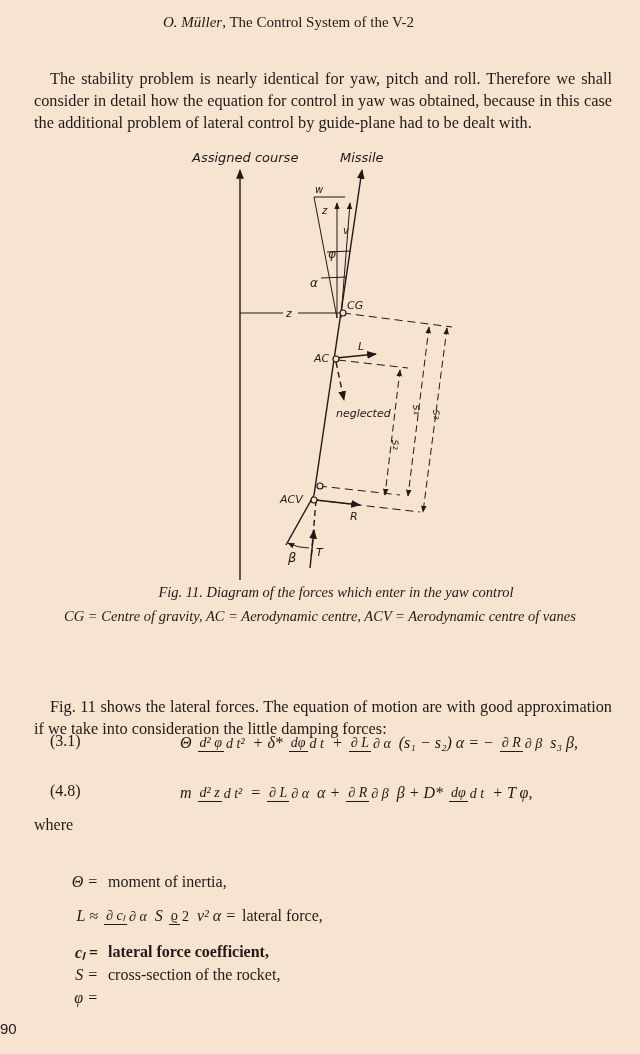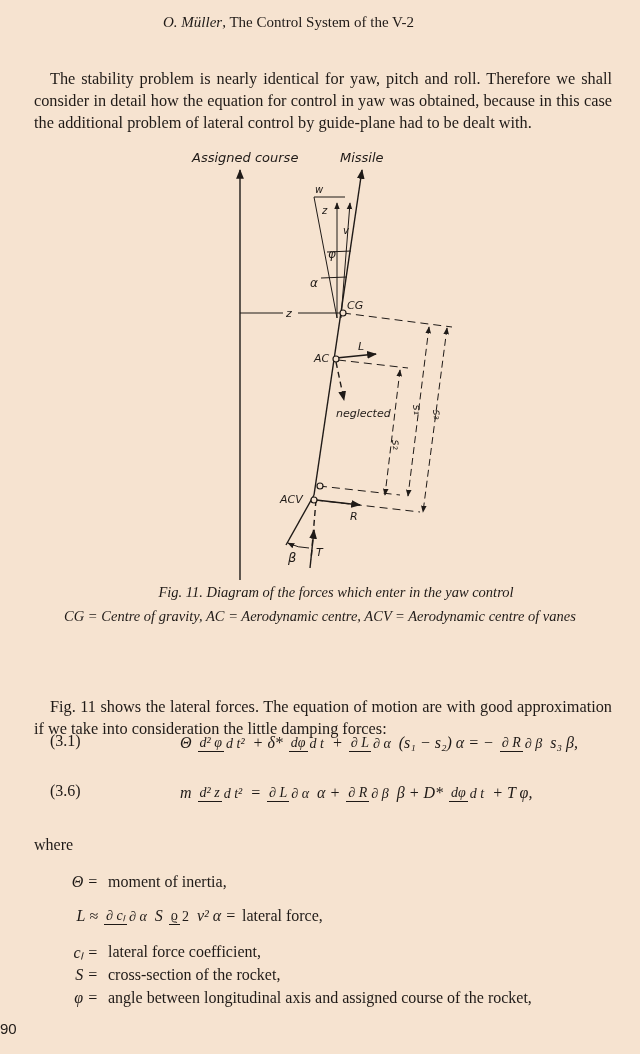--- a/index.html
+++ b/index.html
@@ -38,31 +38,31 @@
     font-family: "Liberation Serif", serif; font-size: 16px;
   }
   .eq-num { position: absolute; left: 16px; top: 12px; }
   .eq-body { position: absolute; left: 146px; top: 0; display: flex; align-items: center; height: 46px; font-style: italic; gap: 4px; }
   .frac { display: inline-flex; flex-direction: row; align-items: center; font-size: 14px; line-height: 17px; margin: 0 2px; }
   .frac .num { border-bottom: 1px solid #1f1a17; padding: 0 2px; }
   .frac .den { padding: 0 2px; }
   .upright { font-style: normal; }
   #eq31 { top: 720px; }
   #eq32 { top: 770px; }
-  #where { position: absolute; top: 836px; left: 34px; font-family: "Liberation Serif", serif; font-size: 16px; }
+  #where { position: absolute; top: 816px; left: 34px; font-family: "Liberation Serif", serif; font-size: 16px; }
   .def-row {
     position: absolute; left: 50px; width: 570px; height: 24px;
     font-family: "Liberation Serif", serif; font-size: 16px;
     display: flex; align-items: center;
   }
   .def-sym { width: 48px; text-align: right; font-style: italic; padding-right: 4px; white-space: nowrap; }
   .def-txt { padding-left: 6px; }
   #d0 { top: 870px; }
   #d1 { top: 896px; height: 40px; }
-  #d2 { top: 940px; }
+  #d2 { top: 940px; font-weight: bold; }
   #d3 { top: 963px; }
   #d4 { top: 986px; }
   .pageno { position: absolute; top: 1020px; left: 0; width: 640px; font-family: "Liberation Sans", sans-serif; font-size: 15px; }
   svg text { font-family: "DejaVu Sans", sans-serif; font-style: italic; fill: #1f1a17; }
 </style>
 </head>
 <body>
 
 <div class="running-head"><i>O. Müller</i><span>, The Control System of the V-2</span></div>
 
@@ -161,21 +161,21 @@
     <span>(s₁ − s₂) α = −</span>
     <span class="frac">
         <span class="num">∂ R</span>
         <span class="den">∂ β</span>
       </span>
     <span>s₃ β,</span>
   </span>
 </div>
 
 <div class="eq-row" id="eq32">
-  <span class="eq-num upright">(3.6)</span>
+  <span class="eq-num upright">(4.8)</span>
   <span class="eq-body">
     <span>m</span>
     <span class="frac">
         <span class="num">d² z</span>
         <span class="den">d t²</span>
       </span>
     <span>=</span>
     <span class="frac">
         <span class="num">∂ L</span>
         <span class="den">∂ α</span>
@@ -217,16 +217,15 @@
 <div class="def-row" id="d2">
   <span class="def-sym">cₗ =</span>
   <span class="def-txt">lateral force coefficient,</span>
 </div>
 <div class="def-row" id="d3">
   <span class="def-sym">S =</span>
   <span class="def-txt">cross-section of the rocket,</span>
 </div>
 <div class="def-row" id="d4">
   <span class="def-sym">φ =</span>
-  <span class="def-txt">angle between longitudinal axis and assigned course of the rocket,</span>
 </div>
 
 <div class="pageno">90</div>
 
 </body></html>

